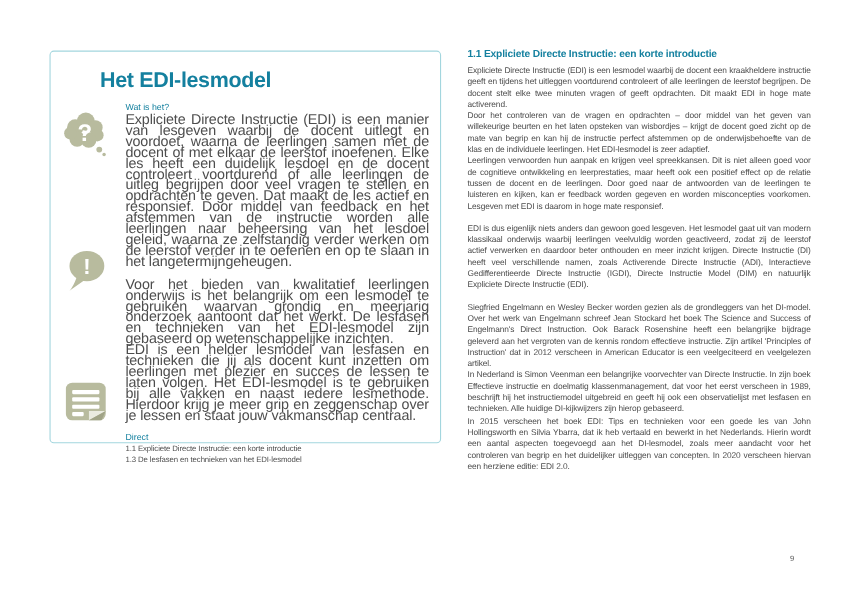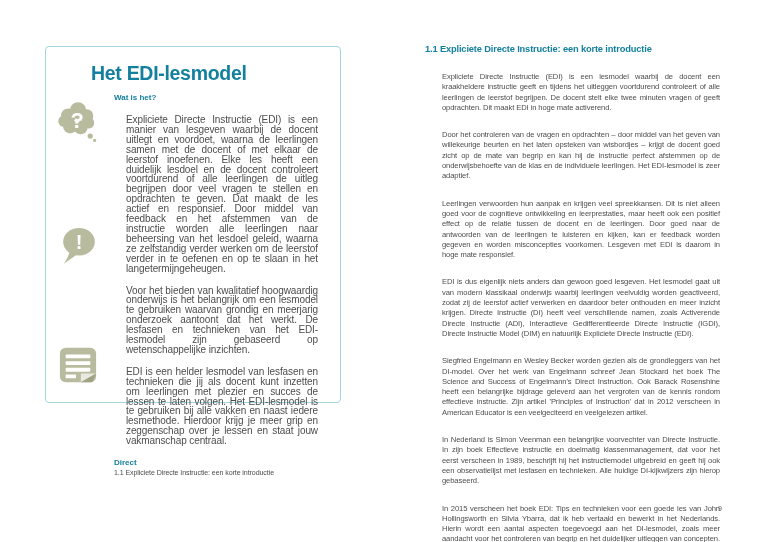--- a/index.html
+++ b/index.html
@@ -12,36 +12,36 @@
   *{ box-sizing:border-box; }
   html,body{ margin:0; padding:0; }
   body{
     width:768px; height:542px; position:relative; overflow:hidden;
     background:var(--page-bg);
     font-family:"Liberation Sans", sans-serif;
     -webkit-font-smoothing:antialiased;
   }
   
   .intro-box{
-    position:absolute; left:45px; top:46px; width:296px; height:357px;
+    position:absolute; left:45px; top:46px; width:356px; height:357px;
     border:1px solid var(--box-border); border-radius:4px; background:#fff;
   }
   .box-title{
     margin:16px 10px 10px 45px;
     font-size:19.5px; line-height:20px; font-weight:bold;
     letter-spacing:-0.3px; color:var(--teal);
   }
   .box-section{ position:static; margin:0 10px 0 68px; }
   .box-section + .box-section{ margin-top:11px; }
   .sec-heading{
-    margin:0 0 1px 0; font-size:8px; line-height:10px; font-weight:bold;
+    margin:0 0 1px 0; font-size:8px; line-height:10px; font-weight:normal;
     color:var(--teal);
   }
   .sec-par{
-    margin:12px; font-size:10px; line-height:9.9px; letter-spacing:-0.1px;
+    margin:0; font-size:13px; line-height:9.9px; letter-spacing:-0.1px;
     color:var(--body-text); text-align:justify;
   }
   .toc-item{
     margin:0; font-size:7.1px; line-height:9.9px; letter-spacing:-0.1px;
     color:var(--body-text);
   }
   
   .box-icon{ position:absolute; display:block; }
   .box-icon svg{ display:block; width:100%; height:100%; overflow:visible; }
   .icon-cloud{ left:11px; top:52px; width:42px; height:46px; }
@@ -54,21 +54,21 @@
     fill:#ffffff; font-family:"Liberation Sans", sans-serif; font-weight:bold;
   }
   
   .right-page{ position:absolute; left:425px; top:44px; width:312px; }
   .rp-heading{
     margin:0 0 4px 0; font-size:9.3px; line-height:11px; font-weight:bold;
     letter-spacing:-0.15px; color:var(--teal);
   }
   .pgroup{ margin:0 0 10px 0; }
   .rp-par{
-    margin:17px; font-size:7.6px; line-height:10.3px; letter-spacing:-0.1px;
+    margin:0; font-size:7.6px; line-height:10.3px; letter-spacing:-0.1px;
     color:var(--body-text); text-align:justify;
   }
   .page-number{
     position:absolute; left:710px; top:504px; width:12px;
     font-size:7px; line-height:9px; color:#5a5a5a; text-align:right;
   }
 </style>
 </head>
 <body>
 
@@ -117,27 +117,28 @@
           <path class="ic-dark" d="M25 39 L41 30 L37 39 Z"></path>
         </svg>
       </span>
 
       <section class="box-section">
         <h2 class="sec-heading">Wat is het?</h2>
         <p class="sec-par">Expliciete Directe Instructie (EDI) is een manier van lesgeven waarbij de docent uitlegt en voordoet, waarna de leerlingen samen met de docent of met elkaar de leerstof inoefenen. Elke les heeft een duidelijk lesdoel en de docent controleert voortdurend of alle leerlingen de uitleg begrijpen door veel vragen te stellen en opdrachten te geven. Dat maakt de les actief en responsief. Door middel van feedback en het afstemmen van de instructie worden alle leerlingen naar beheersing van het lesdoel geleid, waarna ze zelfstandig verder werken om de leerstof verder in te oefenen en op te slaan in het langetermijngeheugen.</p>
       </section>
 
       <section class="box-section">
-        <p class="sec-par">Voor het bieden van kwalitatief hoogwaardig onderwijs is het belangrijk om een lesmodel te gebruiken waarvan grondig en meerjarig onderzoek aantoont dat het werkt. De lesfasen en technieken van het EDI-lesmodel zijn gebaseerd op wetenschappelijke inzichten.</p>
+        <p class="sec-par">Voor het bieden van kwalitatief leerlingen onderwijs is het belangrijk om een lesmodel te gebruiken waarvan grondig en meerjarig onderzoek aantoont dat het werkt. De lesfasen en technieken van het EDI-lesmodel zijn gebaseerd op wetenschappelijke inzichten.</p>
         <p class="sec-par">EDI is een helder lesmodel van lesfasen en technieken die jij als docent kunt inzetten om leerlingen met plezier en succes de lessen te laten volgen. Het EDI-lesmodel is te gebruiken bij alle vakken en naast iedere lesmethode. Hierdoor krijg je meer grip en zeggenschap over je lessen en staat jouw vakmanschap centraal.</p>
       </section>
 
       <section class="box-section">
         <h2 class="sec-heading">Direct</h2>
         <p class="toc-item">1.1 Expliciete Directe Instructie: een korte introductie</p>
+        <p class="toc-item">1.3 De lesfasen en technieken van het EDI-lesmodel</p>
       </section>
 
     </div>
   </div>
 
   <div class="right-page">
     <h2 class="rp-heading">1.1 Expliciete Directe Instructie: een korte introductie</h2>
 
     <div class="pgroup">
       <p class="rp-par">Expliciete Directe Instructie (EDI) is een lesmodel waarbij de docent een kraakheldere instructie geeft en tijdens het uitleggen voortdurend controleert of alle leerlingen de leerstof begrijpen. De docent stelt elke twee minuten vragen of geeft opdrachten. Dit maakt EDI in hoge mate activerend.</p>

